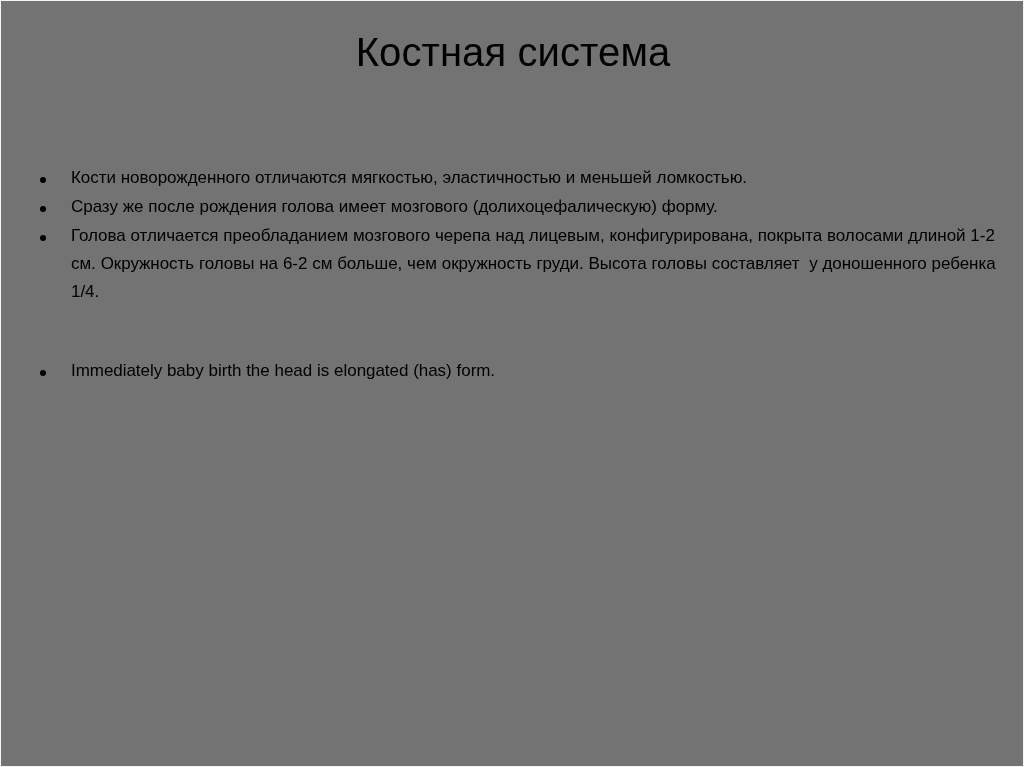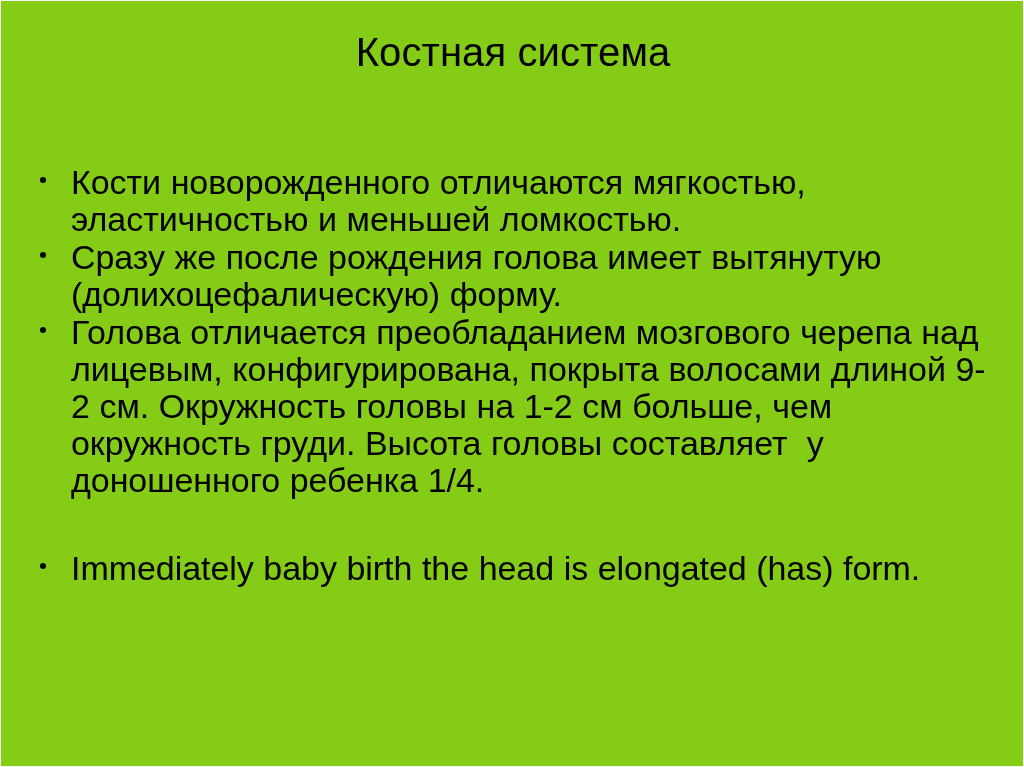--- a/index.html
+++ b/index.html
@@ -6,21 +6,21 @@
   html, body {
     margin: 0;
     padding: 0;
     background: #ffffff;
   }
 
   .slide {
     position: relative;
     width: 1024px;
     height: 767px;
-    background: #84cc16;
+    background: #737373;
     border: 1px solid #f4f4f6;
     box-sizing: border-box;
     overflow: hidden;
     font-family: "Liberation Sans", "DejaVu Sans", sans-serif;
     color: #000000;
     -webkit-font-smoothing: antialiased;
   }
 
   
   .title-block {
@@ -48,22 +48,22 @@
     width: 972px;
   }
 
   .bullet-group {
     display: block;
   }
 
   .bullet-item {
     position: relative;
     padding-left: 46px;
-    font-size: 34px;
-    line-height: 37px;
+    font-size: 17px;
+    line-height: 28px;
     font-weight: 400;
     letter-spacing: -0.05px;
     margin: 0 0 1px 0;
     white-space: pre-wrap;
     word-spacing: 0.2px;
   }
 
   .bullet-item::before {
     content: "";
     position: absolute;
@@ -86,22 +86,22 @@
 <div class="slide">
 
   <div class="title-block">
     <span class="title-line">Костная система</span>
   </div>
 
   <div class="body-block">
 
     <div class="bullet-group">
       <p class="bullet-item">Кости новорожденного отличаются мягкостью, эластичностью и меньшей ломкостью.</p>
-      <p class="bullet-item">Сразу же после рождения голова имеет вытянутую (долихоцефалическую) форму.</p>
-      <p class="bullet-item">Голова отличается преобладанием мозгового черепа над лицевым, конфигурирована, покрыта волосами длиной 9-2 см. Окружность головы на 1-2 см больше, чем окружность груди. Высота головы составляет  у доношенного ребенка 1/4.</p>
+      <p class="bullet-item">Сразу же после рождения голова имеет мозгового (долихоцефалическую) форму.</p>
+      <p class="bullet-item">Голова отличается преобладанием мозгового черепа над лицевым, конфигурирована, покрыта волосами длиной 1-2 см. Окружность головы на 6-2 см больше, чем окружность груди. Высота головы составляет  у доношенного ребенка 1/4.</p>
     </div>
 
     <div class="group-spacer"></div>
 
     <div class="bullet-group">
       <p class="bullet-item">Immediately baby birth the head is elongated (has) form.</p>
     </div>
 
   </div>
 

